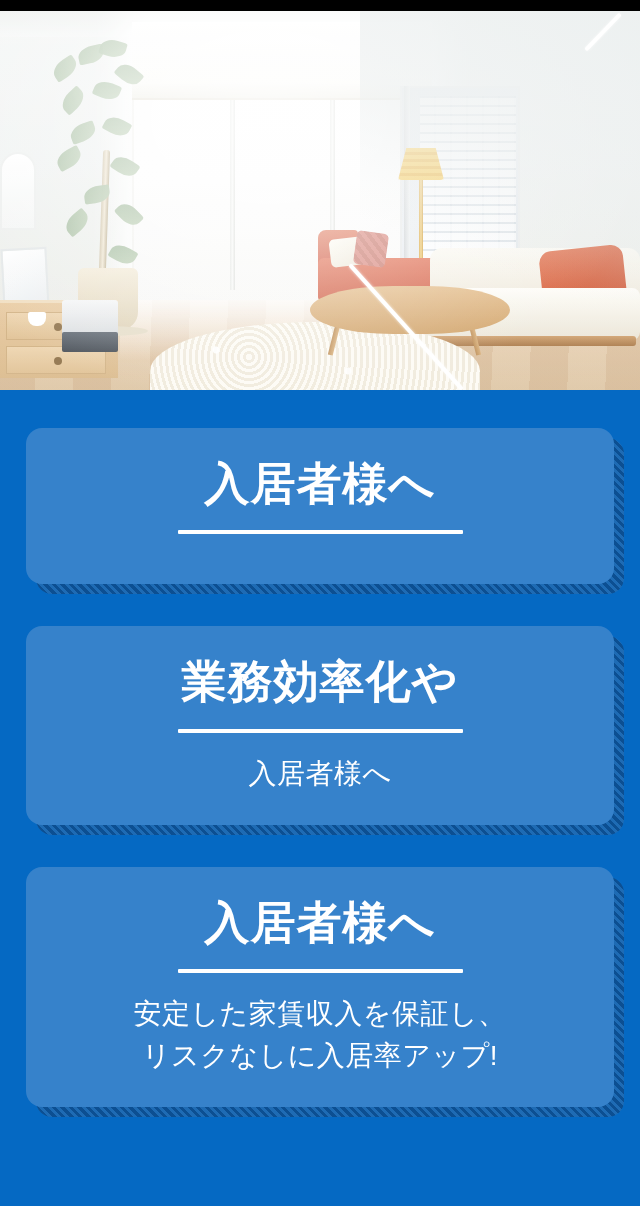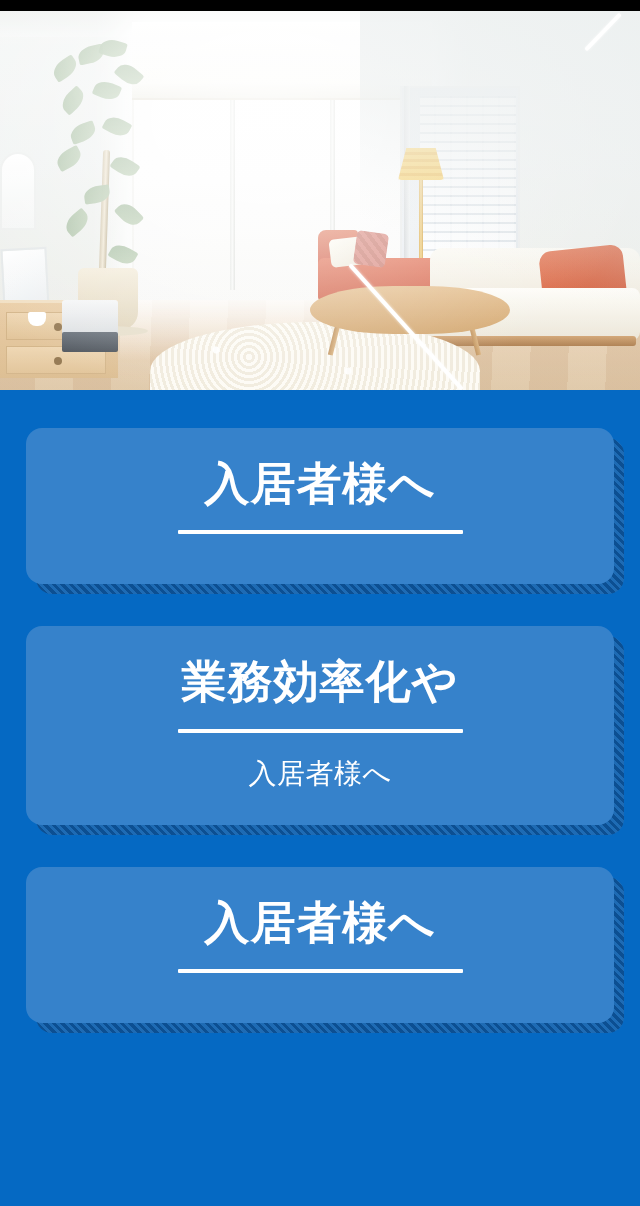--- a/index.html
+++ b/index.html
@@ -431,17 +431,21 @@
           <span class="ln">入居者様へ</span>
         </div>
       </div>
     </div>
 
     <div class="card-wrap">
       <div class="card-shadow"></div>
       <div class="card">
         <div class="card-title">入居者様へ</div>
         <div class="card-divider"></div>
+        <div class="card-body">
+          <span class="ln">安定した家賃収入を保証し、</span>
+          <span class="ln">リスクなしに入居率アップ!</span>
+        </div>
       </div>
     </div>
 
   </div>
 </div>
 
 </body></html>

